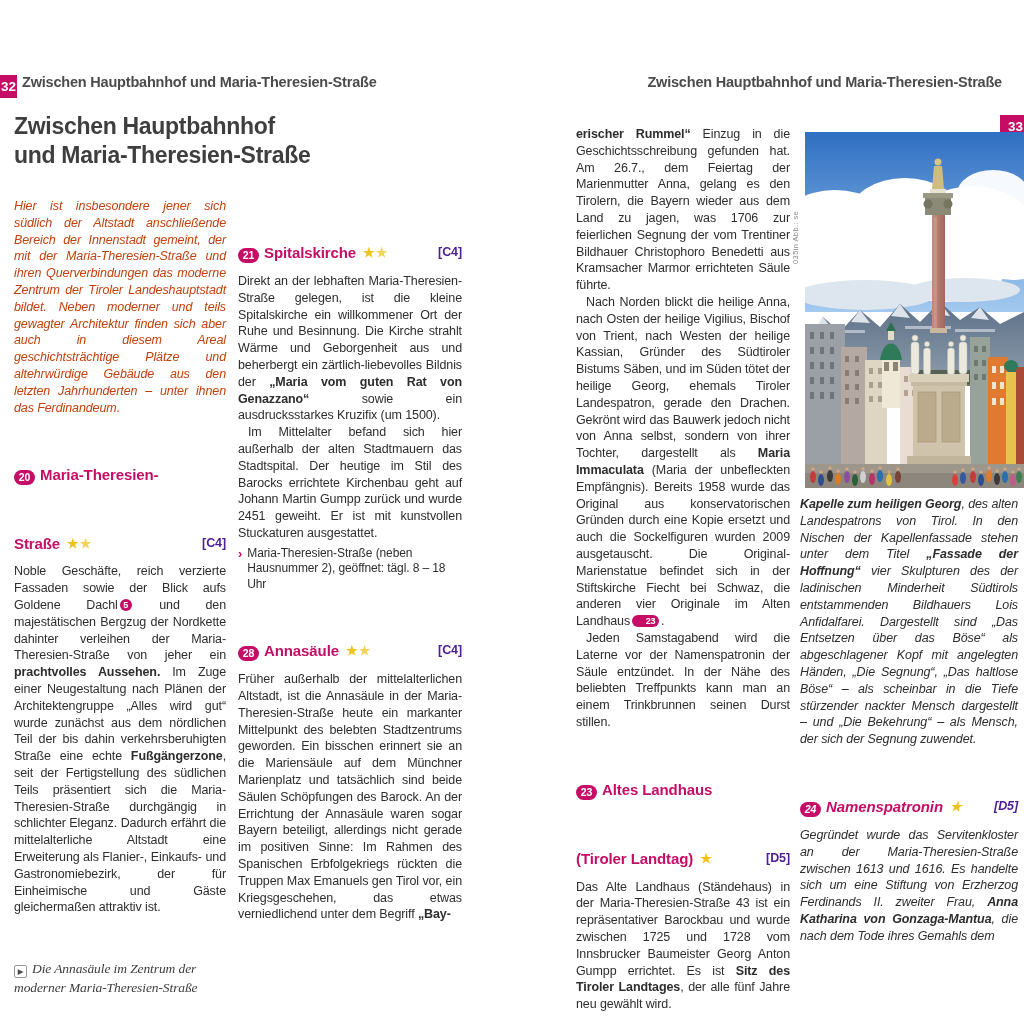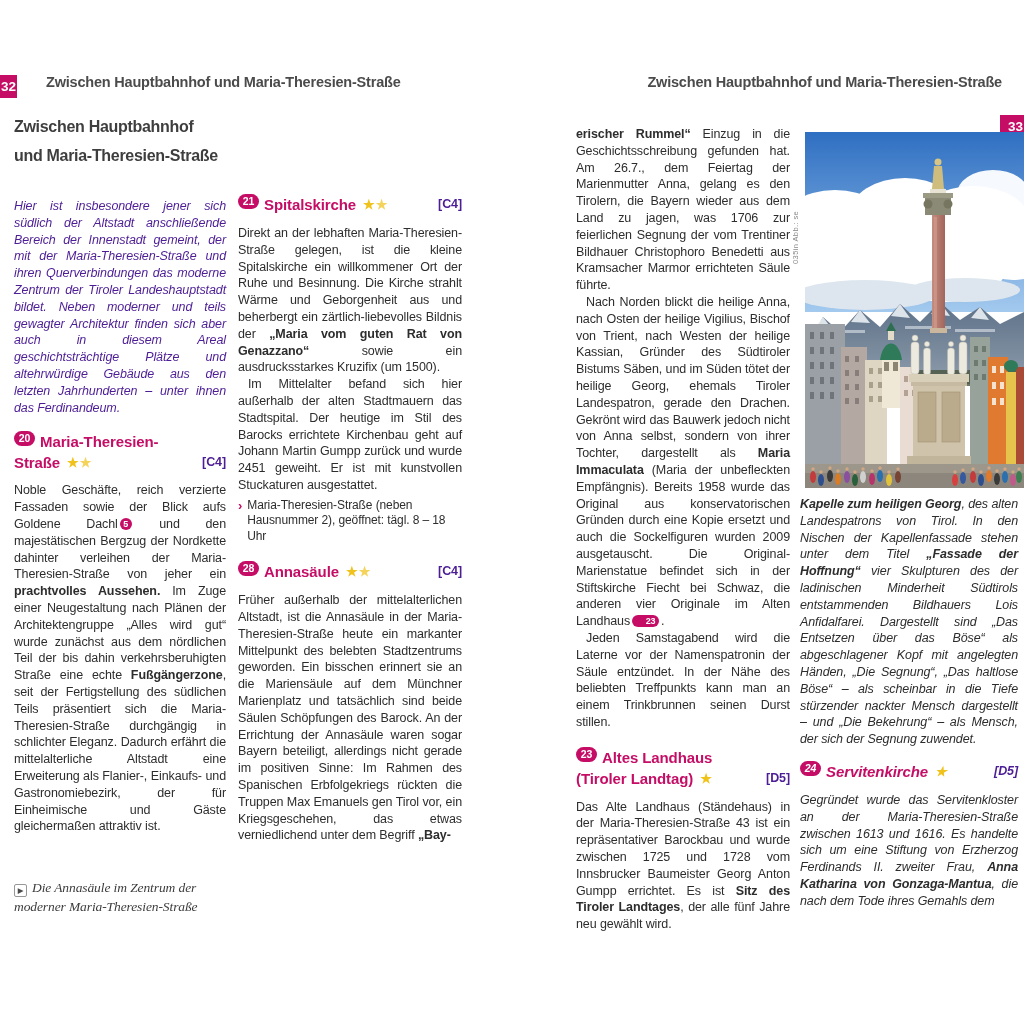--- a/index.html
+++ b/index.html
@@ -15,44 +15,44 @@
 
   
   .running-header{position:absolute;top:71px;left:0;right:0;height:24px;}
   .pagenum-box{
     position:absolute;top:4px;width:16px;height:23px;background:var(--accent,#c50d66);
     color:#fff;font-weight:bold;font-size:13.5px;display:flex;align-items:center;overflow:hidden;
   }
   .pagenum-box.pn-left{left:0;justify-content:flex-end;padding-right:1px;}
   .pagenum-box.pn-right{right:0;justify-content:flex-start;padding-left:8px;margin-top:40px;}
   .running-title{
-    position:absolute;top:3px;font-size:14.5px;font-weight:bold;color:#4b4b4b;letter-spacing:-0.2px;white-space:nowrap;margin-left:24px;
+    position:absolute;top:3px;font-size:14.5px;font-weight:bold;color:#4b4b4b;letter-spacing:-0.2px;white-space:nowrap;
   }
   .rt-left{left:22px;}
   .rt-right{right:22px;}
 
   .page-title{
     position:absolute;left:14px;top:112px;margin:0;
-    font-size:16px;font-weight:bold;color:#3e3e3e;line-height:29px;letter-spacing:-0.3px;
+    font-size:23px;font-weight:bold;color:#3e3e3e;line-height:29px;letter-spacing:-0.3px;
   }
 
   
   .col{
     position:absolute;text-align:justify;
     font-size:12.5px;line-height:16.8px;color:#2d2d2d;letter-spacing:-0.1px;
     hyphens:auto;-webkit-hyphens:auto;
   }
   .col p{margin:0;}
   .col p.ind{text-indent:10px;}
   .b{font-weight:bold;}
-  .intro{font-style:italic;color:#4c1d95;}
+  .intro{font-style:italic;color:#c2410c;}
 
   
   .sec-heading{font-weight:bold;color:var(--accent,#c50d66);font-size:15px;line-height:21px;text-align:left;}
-  .sec-line{display:flex;align-items:flex-start;}
+  .sec-line{display:flex;align-items:flex-end;margin-top:48px;}
   .badge{
     flex:none;width:21px;height:15px;border-radius:9px;background:var(--accent,#c50d66);
     color:#fff;font-size:10.5px;font-weight:bold;text-align:center;line-height:15px;margin-right:5px;
   }
   .stars{margin-left:7px;font-size:13px;letter-spacing:1px;}
   .star{color:var(--star,#f0c31c);}
   .star.second{opacity:.72;}
   .loc{margin-left:auto;color:#4c1d95;font-size:12.5px;font-weight:bold;}
 
   .inline-badge{
@@ -382,21 +382,21 @@
         </g>
       </svg>
     </div>
 
     <div class="col" style="left:288px;top:496px;width:218px;font-style:italic;">
       <p><span class="b">Kapelle zum heiligen Georg</span><span>, des alten Landespatrons von Tirol. In den Nischen der Kapellenfassade stehen unter dem Titel </span><span class="b">„Fassade der Hoffnung“</span><span> vier Skulpturen des der ladinischen Minderheit Südtirols entstammenden Bildhauers Lois Anfidalfarei. Dargestellt sind „Das Entsetzen über das Böse“ als abgeschlagener Kopf mit angelegten Händen, „Die Segnung“, „Das haltlose Böse“ – als scheinbar in die Tiefe stürzender nackter Mensch dargestellt – und „Die Bekehrung“ – als Mensch, der sich der Segnung zuwendet.</span></p>
 
       <div class="sec-heading" style="margin-top:13px;">
         <div class="sec-line">
           <span class="badge">24</span>
-          <span>Servitenkirche</span>
+          <span>Namenspatronin</span>
           <span class="stars"><span class="star">★</span></span>
           <span class="loc">[D5]</span>
         </div>
       </div>
 
       <p style="margin-top:10px;"><span>Gegründet wurde das Servitenkloster an der Maria-Theresien-Straße zwischen 1613 und 1616. Es handelte sich um eine Stiftung von Erzherzog Ferdinands II. zweiter Frau, </span><span class="b">Anna Katharina von Gonzaga-Mantua</span><span>, die nach dem Tode ihres Gemahls dem</span></p>
     </div>
   </div>
 </div>
 

